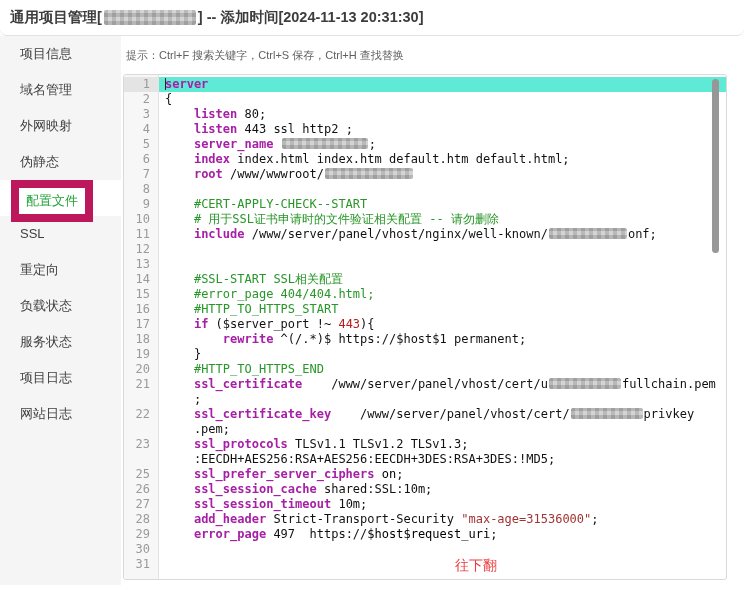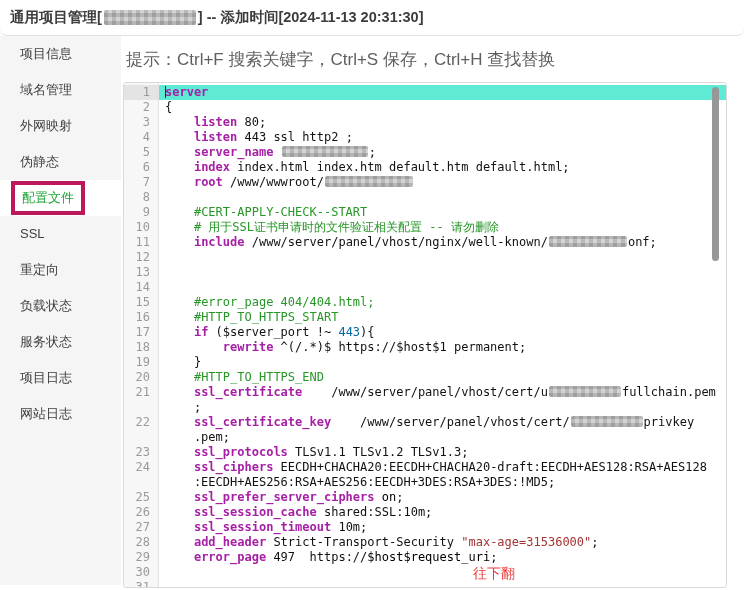--- a/index.html
+++ b/index.html
@@ -26,25 +26,25 @@
   
   .layout { display: flex; height: 554px; }
   .sidebar { flex: 0 0 121px; background: #f5f5f5; height: 549px; }
   .side-item {
     height: 36px; line-height: 36px; padding-left: 20px;
     font-size: 13px; color: #3f3f3f; cursor: pointer; white-space: nowrap;
   }
   .side-item.sel { background: #fff; color: #20a53a; }
   .red-box {
     display: inline-block; line-height: normal;
-    border: 4px solid #be185d; padding: 4px 7px; margin-left: -9px;
+    border: 8px solid #be185d; padding: 4px 7px; margin-left: -9px;
   }
   
   .main { flex: 1 1 auto; position: relative; }
-  .hint { margin: 12px 16px 0 5px; font-size: 17px; color: #5f5f5f; }
+  .hint { margin: 12px 16px 0 5px; font-size: 11px; color: #5f5f5f; }
   
   .editor {
     position: relative; margin: 11px 17px 0 2px; height: 506px;
     border: 1px solid #d9d9d9; border-radius: 3px; background: #fff;
     overflow: hidden;
     font-family: "DejaVu Sans Mono", "Liberation Mono", monospace;
     font-size: 12px; line-height: 15px;
   }
   .gutter-bg {
     position: absolute; left: 0; top: 0; bottom: 0; width: 35px;
@@ -54,34 +54,34 @@
   .row { display: flex; min-height: 15px; white-space: pre; }
   .ln {
     flex: 0 0 35px; text-align: right; padding-right: 9px;
     color: #9a9a9a; user-select: none;
   }
   .code { flex: 1 1 auto; padding-left: 6px; color: #111; }
   .row.active .ln { background: #e4e4e4; }
   .row.active .code { background: #5eead4; }
   .kw  { color: #a620a6; font-weight: 600; }
   .com { color: #289628; }
-  .num { color: #0369a1; }
+  .num { color: #b91c1c; }
   .str { color: #a33333; }
   .vr  { color: #000000; }
   .code .redact { width: 80px; height: 11px; vertical-align: -1px; margin: 0 1px; }
   .cur {
     display: inline-block; width: 1px; height: 12px; background: #222;
     vertical-align: -2px; margin-right: -1px;
   }
   .sb-thumb {
     position: absolute; right: 7px; top: 4px; width: 7px; height: 174px;
     background: #979797; border-radius: 4px;
   }
   .scroll-note {
-    position: absolute; left: 349px; top: 483px;
+    position: absolute; left: 331px; top: 483px;
     font-size: 14px; color: #ee3b3b; font-weight: 500;
     font-family: "Liberation Sans", "DejaVu Sans", sans-serif;
   }
 </style>
 </head>
 <body>
 
 <div class="hdr">
   <div class="hdr-title">
     <span>通用项目管理[</span>
@@ -117,33 +117,32 @@
           <div class="row"><div class="ln">4</div><div class="code"><span>    </span><span class="kw">listen</span><span> 443 ssl http2 ;</span></div></div>
           <div class="row"><div class="ln">5</div><div class="code"><span>    </span><span class="kw">server_name</span><span> </span><span class="redact" style="width: 86px;"></span><span>;</span></div></div>
           <div class="row"><div class="ln">6</div><div class="code"><span>    </span><span class="kw">index</span><span> index.html index.htm default.htm default.html;</span></div></div>
           <div class="row"><div class="ln">7</div><div class="code"><span>    </span><span class="kw">root</span><span> /www/wwwroot/</span><span class="redact" style="width: 88px;"></span></div></div>
           <div class="row"><div class="ln">8</div><div class="code"></div></div>
           <div class="row"><div class="ln">9</div><div class="code"><span>    </span><span class="com">#CERT-APPLY-CHECK--START</span></div></div>
           <div class="row"><div class="ln">10</div><div class="code"><span>    </span><span class="com"># 用于SSL证书申请时的文件验证相关配置 -- 请勿删除</span></div></div>
           <div class="row"><div class="ln">11</div><div class="code"><span>    </span><span class="kw">include</span><span> /www/server/panel/vhost/nginx/well-known/</span><span class="redact" style="width: 78px;"></span><span>onf;</span></div></div>
           <div class="row"><div class="ln">12</div><div class="code"><span>    </span></div></div>
           <div class="row"><div class="ln">13</div><div class="code"></div></div>
-          <div class="row"><div class="ln">14</div><div class="code"><span>    </span></div></div>
+          <div class="row"><div class="ln">14</div><div class="code"><span>    </span><span class="com">#SSL-START SSL相关配置</span></div></div>
           <div class="row"><div class="ln">15</div><div class="code"><span>    </span><span class="com">#error_page 404/404.html;</span></div></div>
           <div class="row"><div class="ln">16</div><div class="code"><span>    </span><span class="com">#HTTP_TO_HTTPS_START</span></div></div>
           <div class="row"><div class="ln">17</div><div class="code"><span>    </span><span class="kw">if</span><span> ($server_port !~ </span><span class="num">443</span><span>){</span></div></div>
           <div class="row"><div class="ln">18</div><div class="code"><span>        </span><span class="kw">rewrite</span><span> ^(/.*)$ https://$host$1 permanent;</span></div></div>
           <div class="row"><div class="ln">19</div><div class="code"><span>    }</span></div></div>
           <div class="row"><div class="ln">20</div><div class="code"><span>    </span><span class="com">#HTTP_TO_HTTPS_END</span></div></div>
           <div class="row"><div class="ln">21</div><div class="code"><span>    </span><span class="kw">ssl_certificate</span><span>    /www/server/panel/vhost/cert/u</span><span class="redact" style="width: 72px;"></span><span>fullchain.pem</span></div></div>
           <div class="row"><div class="ln"></div><div class="code"><span>    ;</span></div></div>
           <div class="row"><div class="ln">22</div><div class="code"><span>    </span><span class="kw">ssl_certificate_key</span><span>    /www/server/panel/vhost/cert/</span><span class="redact" style="width: 72px;"></span><span>privkey</span></div></div>
           <div class="row"><div class="ln"></div><div class="code"><span>    .pem;</span></div></div>
           <div class="row"><div class="ln">23</div><div class="code"><span>    </span><span class="kw">ssl_protocols</span><span> TLSv1.1 TLSv1.2 TLSv1.3;</span></div></div>
-          <div class="row"><div class="ln">24</div><div class="code"><span>    </span><span class="kw">ssl_ciphers</span><span> EECDH+CHACHA20:EECDH+CHACHA20-draft:EECDH+AES128:RSA+AES128</span></div></div>
           <div class="row"><div class="ln"></div><div class="code"><span>    :EECDH+AES256:RSA+AES256:EECDH+3DES:RSA+3DES:!MD5;</span></div></div>
           <div class="row"><div class="ln">25</div><div class="code"><span>    </span><span class="kw">ssl_prefer_server_ciphers</span><span> </span><span class="vr">on</span><span>;</span></div></div>
           <div class="row"><div class="ln">26</div><div class="code"><span>    </span><span class="kw">ssl_session_cache</span><span> shared:SSL:10m;</span></div></div>
           <div class="row"><div class="ln">27</div><div class="code"><span>    </span><span class="kw">ssl_session_timeout</span><span> 10m;</span></div></div>
           <div class="row"><div class="ln">28</div><div class="code"><span>    </span><span class="kw">add_header</span><span> Strict-Transport-Security </span><span class="str">"max-age=31536000"</span><span>;</span></div></div>
           <div class="row"><div class="ln">29</div><div class="code"><span>    </span><span class="kw">error_page</span><span> 497  https://</span><span class="vr">$host$request_uri</span><span>;</span></div></div>
           <div class="row"><div class="ln">30</div><div class="code"></div></div>
           <div class="row"><div class="ln">31</div><div class="code"></div></div>
         </div>
       <div class="sb-thumb"></div>

